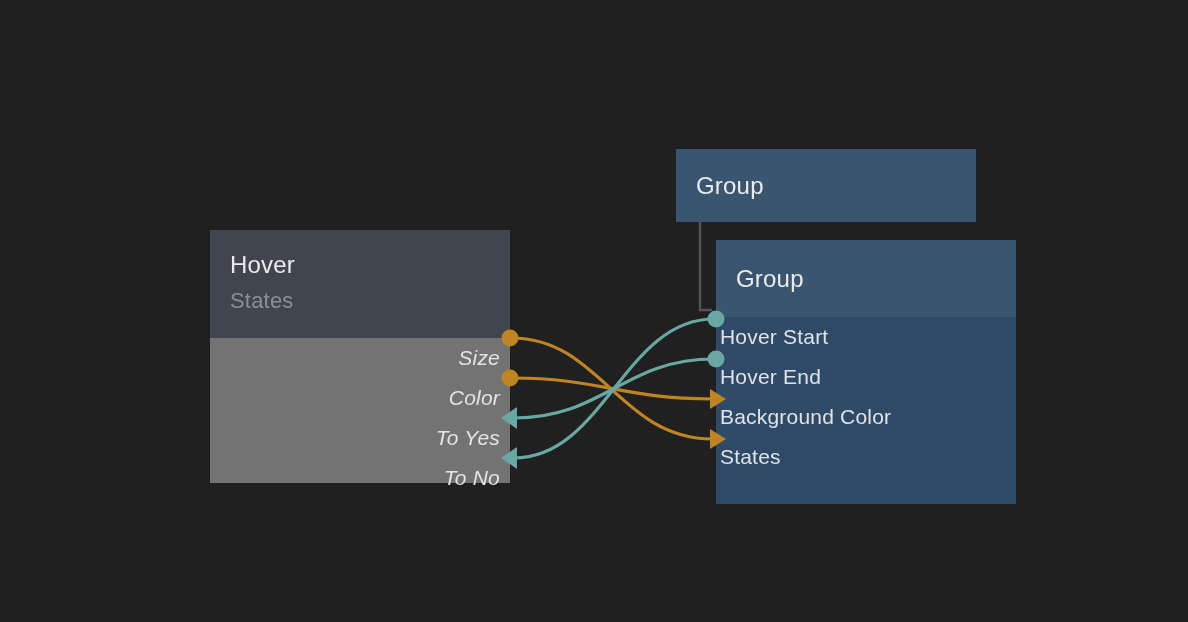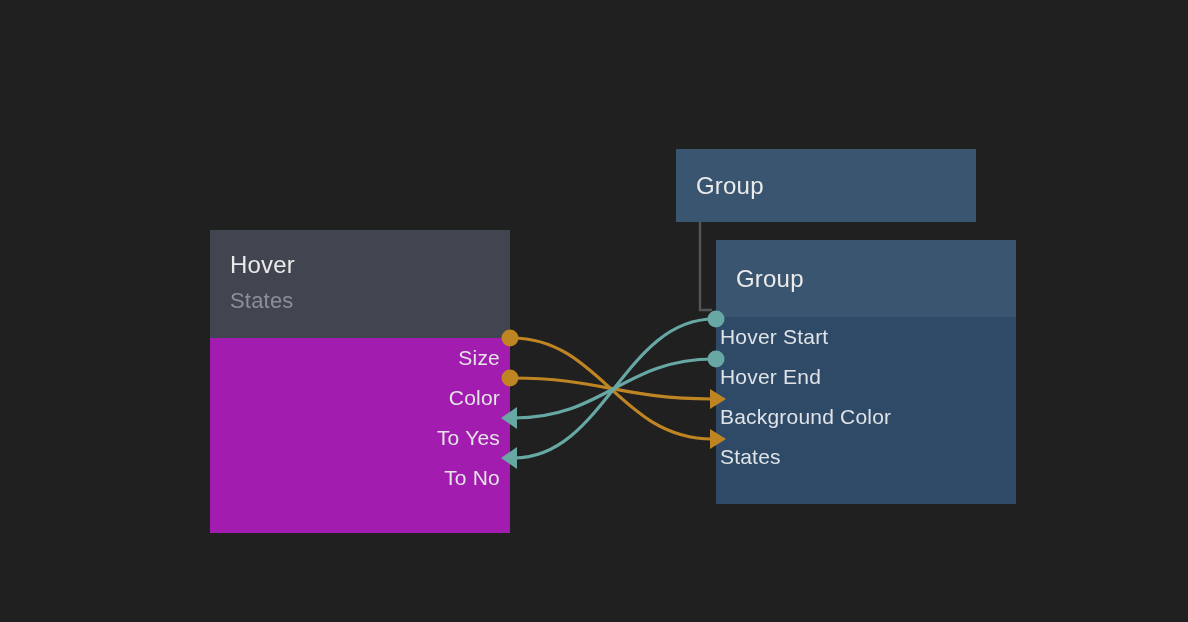--- a/index.html
+++ b/index.html
@@ -38,22 +38,22 @@
     z-index: 2;
     box-sizing: border-box;
     margin-top: 32px;
   }
 
   
   .node-hover {
     left: 210px;
     top: 198px;
     width: 300px;
-    height: 303px;
-    background: #a21caf;
+    height: 253px;
+    background: #737373;
   }
   .node-hover .node-header {
     height: 108px;
     background: #41454f;
     padding: 20px 0 0 20px;
     box-sizing: border-box;
   }
   .node-hover .node-title {
     font-size: 24px;
     color: #ebebeb;
@@ -80,20 +80,21 @@
     display: flex;
     align-items: center;
     justify-content: flex-end;
     white-space: nowrap;
   }
   .row-out .port-label {
     font-size: 21px;
     color: #e4e4e4;
     letter-spacing: 0.2px;
     padding-right: 10px;
+    font-style: italic;
   }
 
   
   .node-group-top {
     left: 676px;
     top: 117px;
     width: 300px;
     height: 73px;
     background: #3a5570;
   }

